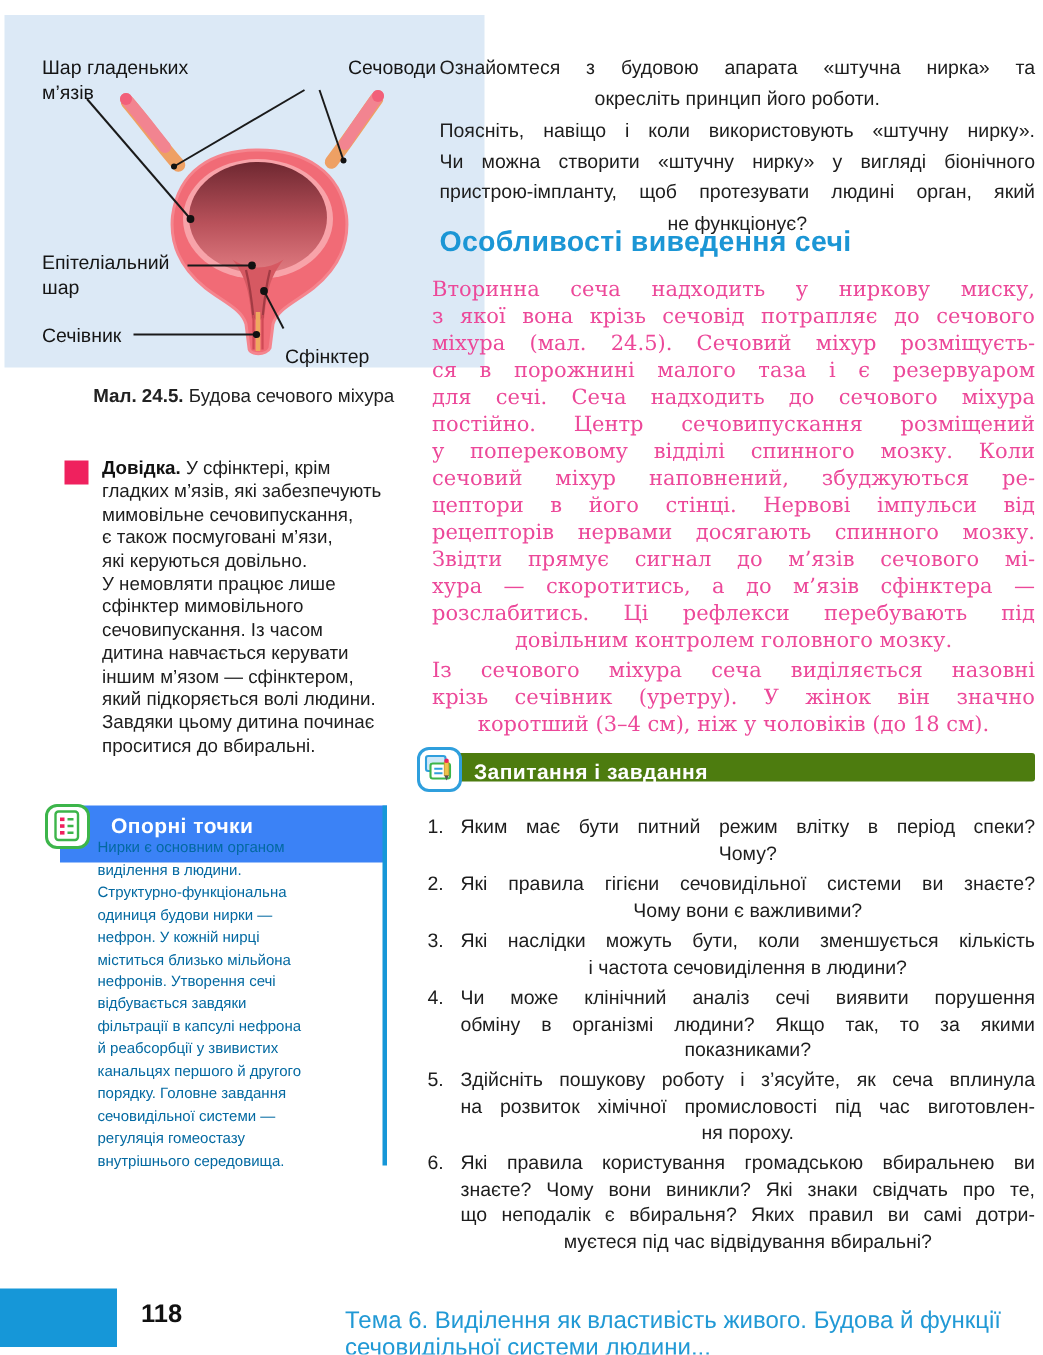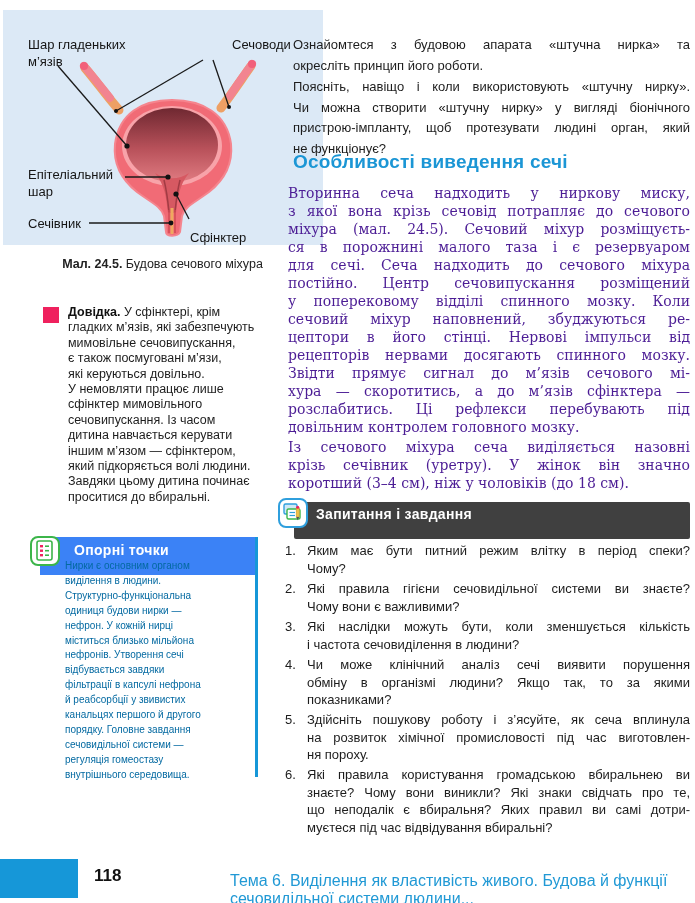--- a/index.html
+++ b/index.html
@@ -1,41 +1,41 @@
 <!DOCTYPE html>
 <html><head>
 <meta charset="utf-8">
 <style>
   html,body{margin:0;padding:0;}
   body{width:695px;height:903px;position:relative;background:#ffffff;
        font-family:"Liberation Sans", sans-serif;color:#1c1c1c;overflow:hidden;}
   .abs{position:absolute;}
   
   .jl{white-space:pre-line;text-align:justify;text-align-last:justify;}
-  .ll{text-align:left;white-space:pre-line;}
+  .ll{text-align:center;white-space:pre-line;}
   
   .panel{left:3px;top:10px;width:320px;height:235px;background:#dce9f6;}
   .fig-label{position:absolute;font-size:13px;line-height:17px;white-space:pre-line;color:#151515;}
   .caption{left:45px;top:257px;width:235px;text-align:center;font-size:12.5px;color:#222;}
   
   .note-square{left:43px;top:307px;width:16px;height:16px;background:#ef215e;}
   .note-text{left:68px;top:305px;width:200px;font-size:12.5px;line-height:15.4px;white-space:pre-line;color:#1d1d1d;}
   .note-text b{color:#111;}
   
   .kp-bar{left:40px;top:537px;width:218px;height:38px;background:#3b82f6;}
   .kp-title{position:absolute;left:34px;top:0;height:27px;line-height:27px;color:#fff;font-weight:bold;font-size:14px;letter-spacing:.3px;}
   .kp-line{left:255px;top:537px;width:3px;height:240px;background:#1697d8;}
   .kp-icon{left:30px;top:536px;width:30px;height:30px;background:#fff;border:2.5px solid #3cb54a;border-radius:8px;box-sizing:border-box;z-index:3;}
   .kp-body{left:65px;top:559px;width:200px;font-size:10px;line-height:14.9px;white-space:pre-line;color:#0369a1;}
   
   .intro{left:293px;width:397px;font-size:13px;line-height:20.5px;color:#1d1d1d;}
   .h2{left:293px;top:151px;width:400px;font-size:19px;font-weight:bold;color:#1b96d5;letter-spacing:.2px;}
-  .serif{left:288px;width:402px;font-family:"DejaVu Serif", serif;font-size:14px;line-height:18px;color:#4c1d95;}
-  
-  .qa-bar{left:294px;top:502px;width:396px;height:37px;background:#404040;border-radius:2px;}
+  .serif{left:288px;width:402px;font-family:"DejaVu Serif", serif;font-size:14px;line-height:18px;color:#ec4899;}
+  
+  .qa-bar{left:294px;top:502px;width:396px;height:19px;background:#4d7c0f;border-radius:2px;}
   .qa-title{position:absolute;left:22px;top:0;height:25px;line-height:25px;color:#fff;font-weight:bold;font-size:14px;letter-spacing:.3px;}
   .qa-icon{left:278px;top:498px;width:30px;height:30px;background:#fff;border:2.5px solid #2f9fdd;border-radius:8px;box-sizing:border-box;z-index:3;}
   .q-item{position:absolute;left:285px;width:405px;}
   .q-num{position:absolute;left:0;top:0;width:16px;font-size:13px;line-height:17.5px;color:#1d1d1d;}
   .q-text{margin-left:22px;width:383px;font-size:13px;line-height:17.5px;color:#1d1d1d;}
   
   .foot-bar{left:0;top:859px;width:78px;height:39px;background:#1697d8;}
   .foot-num{left:94px;top:866px;width:70px;font-size:17px;font-weight:bold;color:#111;}
   .foot-text{left:230px;top:872px;width:460px;font-size:16px;color:#2199d5;}
   svg{display:block;}

